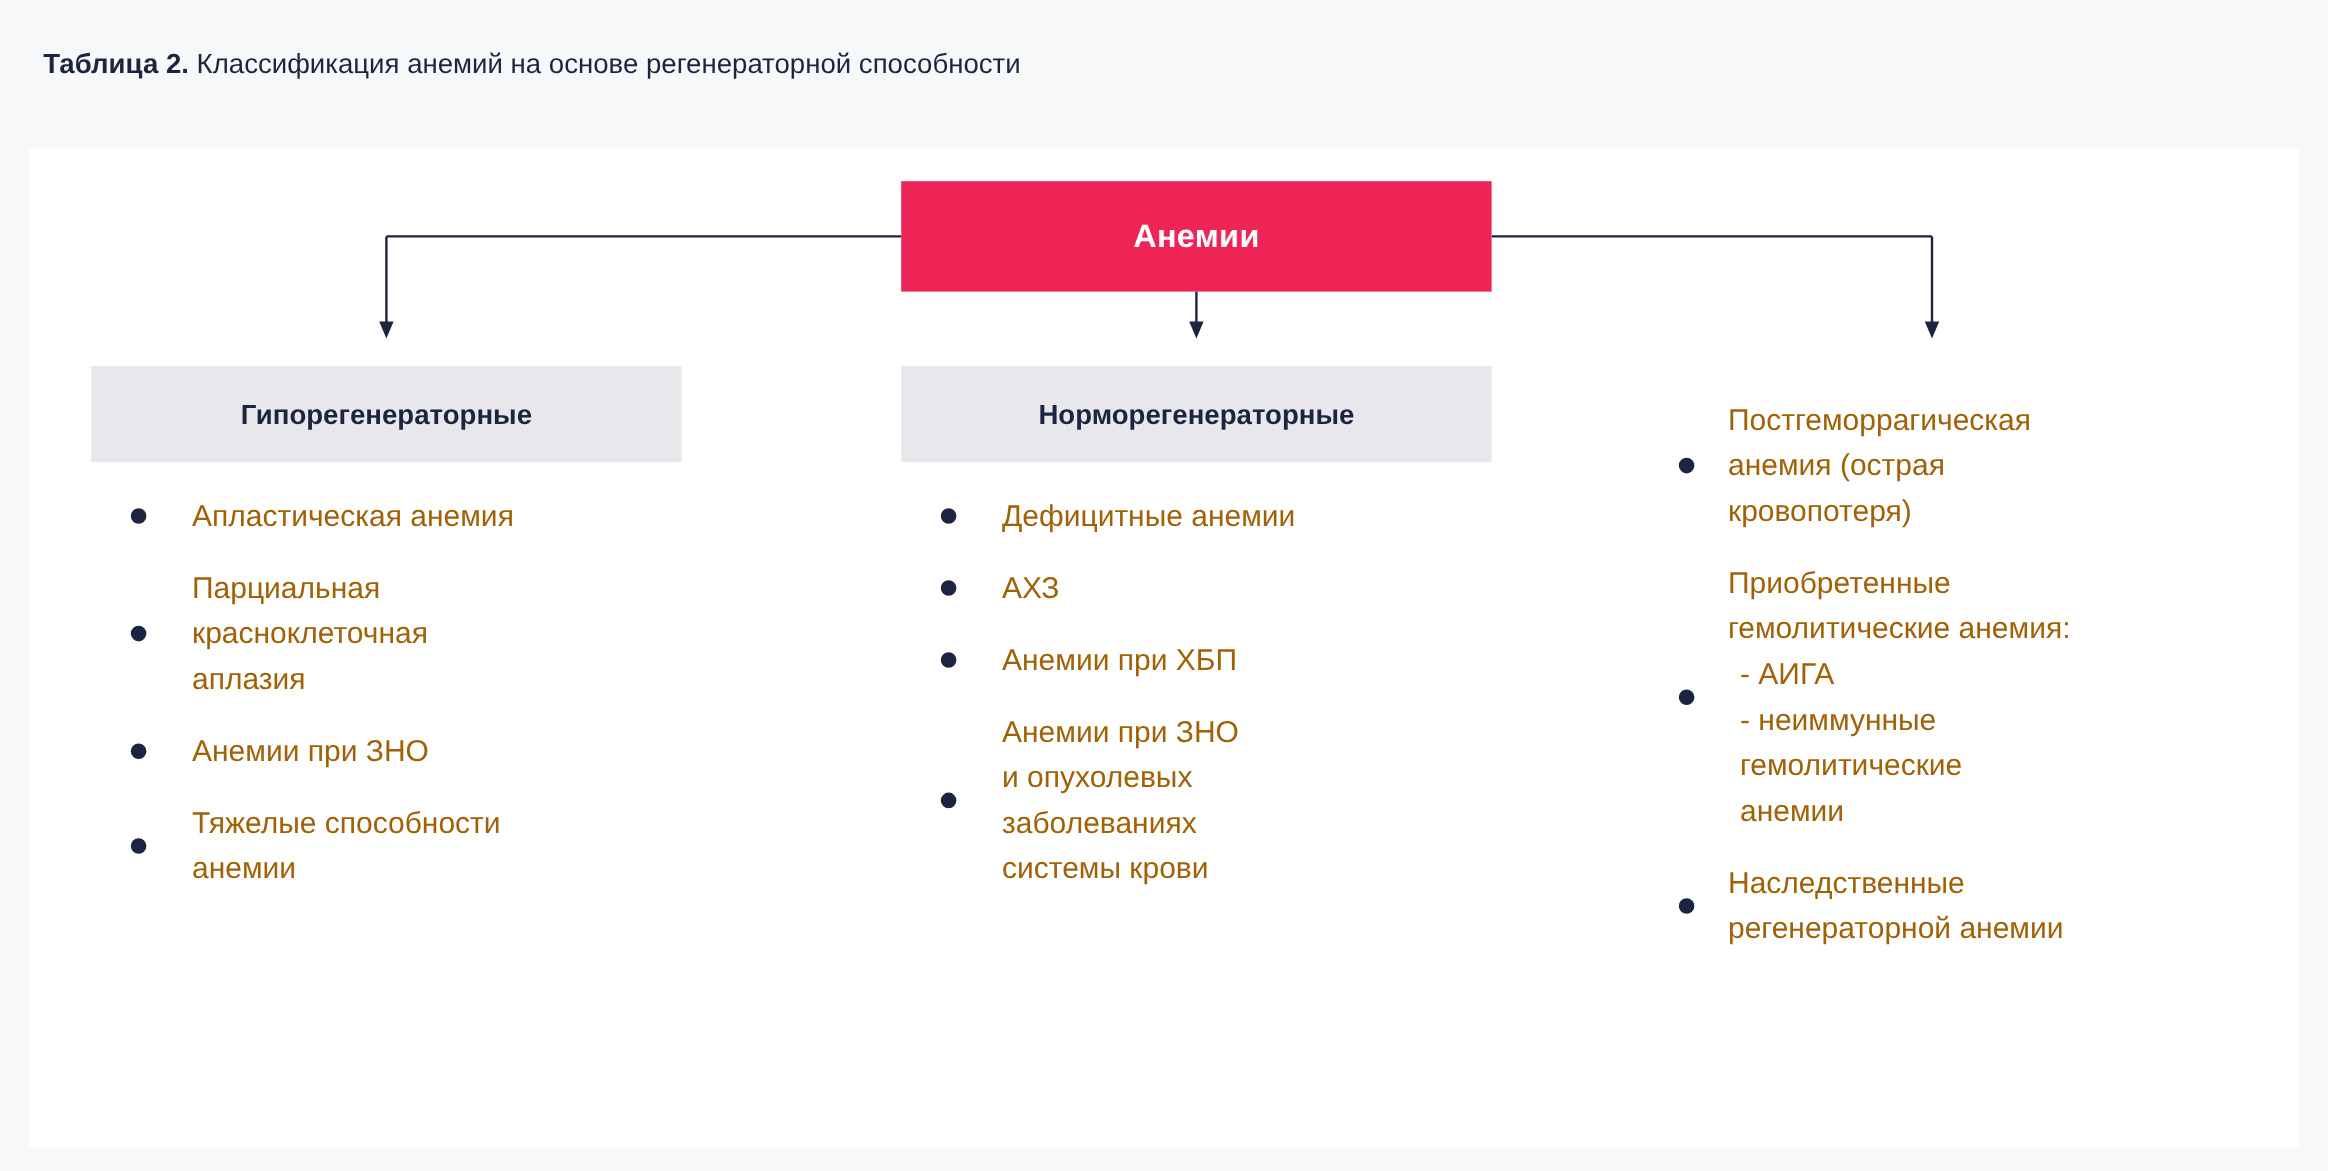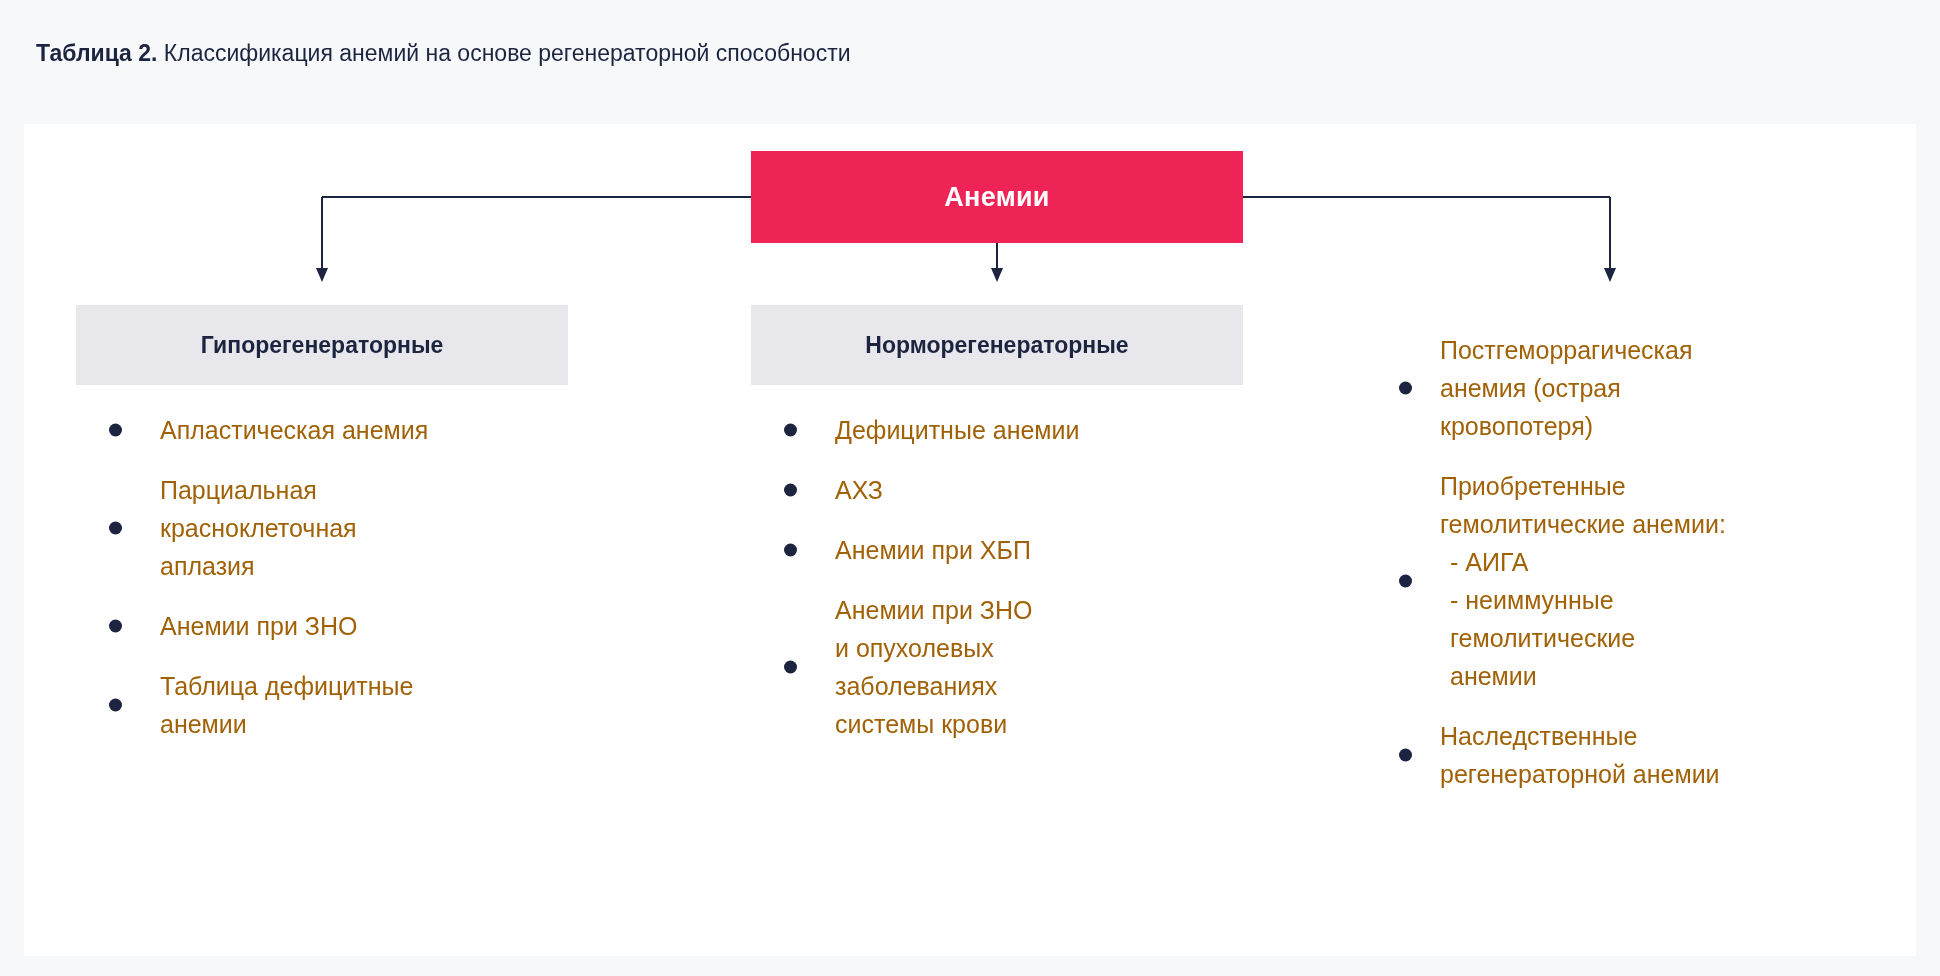--- a/index.html
+++ b/index.html
@@ -179,21 +179,21 @@
           <span class="item-text">Парциальная
 красноклеточная
 аплазия</span>
         </li>
         <li>
           <span class="bullet"></span>
           <span class="item-text">Анемии при ЗНО</span>
         </li>
         <li>
           <span class="bullet"></span>
-          <span class="item-text">Таблица дефицитные
+          <span class="item-text">Тяжелые способности
 анемии</span>
         </li>
       </ul>
     </div>
 
     <div class="col col-2">
       <div class="col-header">
         <span class="col-header-label">Норморегенераторные</span>
       </div>
       <ul class="col-list">
@@ -223,21 +223,21 @@
       <ul class="col-list">
         <li>
           <span class="bullet"></span>
           <span class="item-text">Постгеморрагическая
 анемия (острая
 кровопотеря)</span>
         </li>
         <li>
           <span class="bullet"></span>
           <span class="item-text">Приобретенные
-гемолитические анемии:</span>
+гемолитические анемия:</span>
           <span class="item-sub"> - АИГА
  - неиммунные
 гемолитические
 анемии</span>
         </li>
         <li>
           <span class="bullet"></span>
           <span class="item-text">Наследственные
 регенераторной анемии</span>
         </li>

